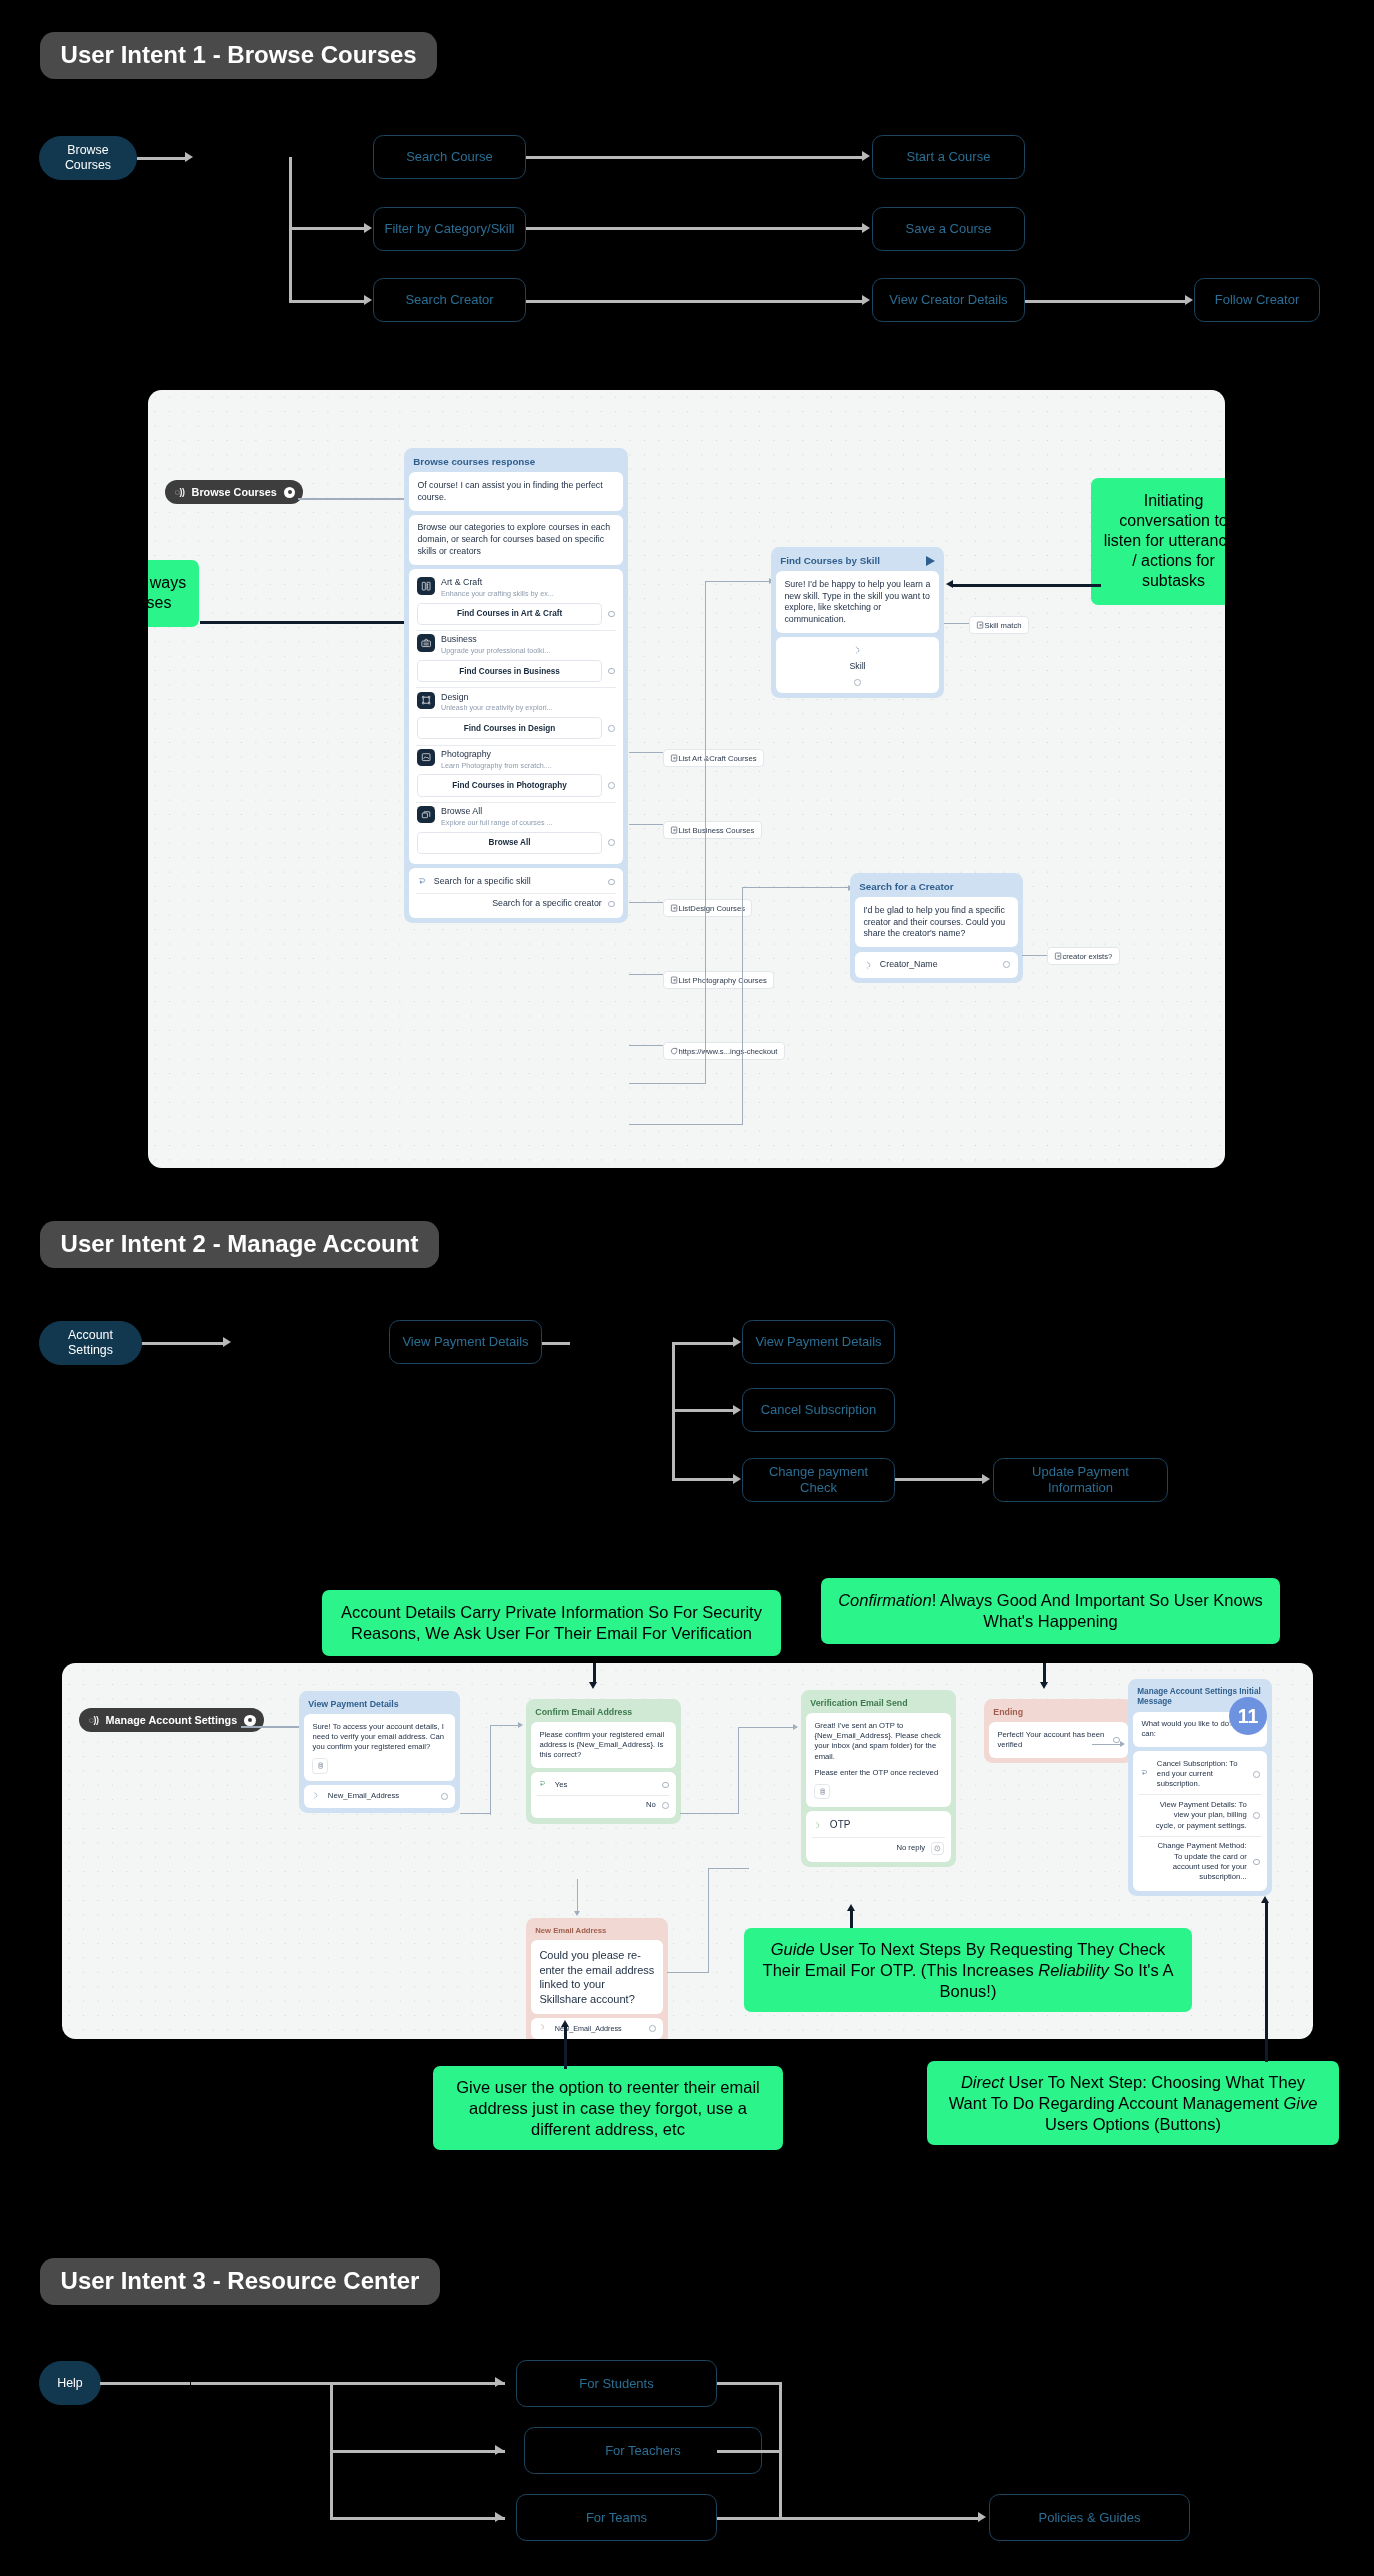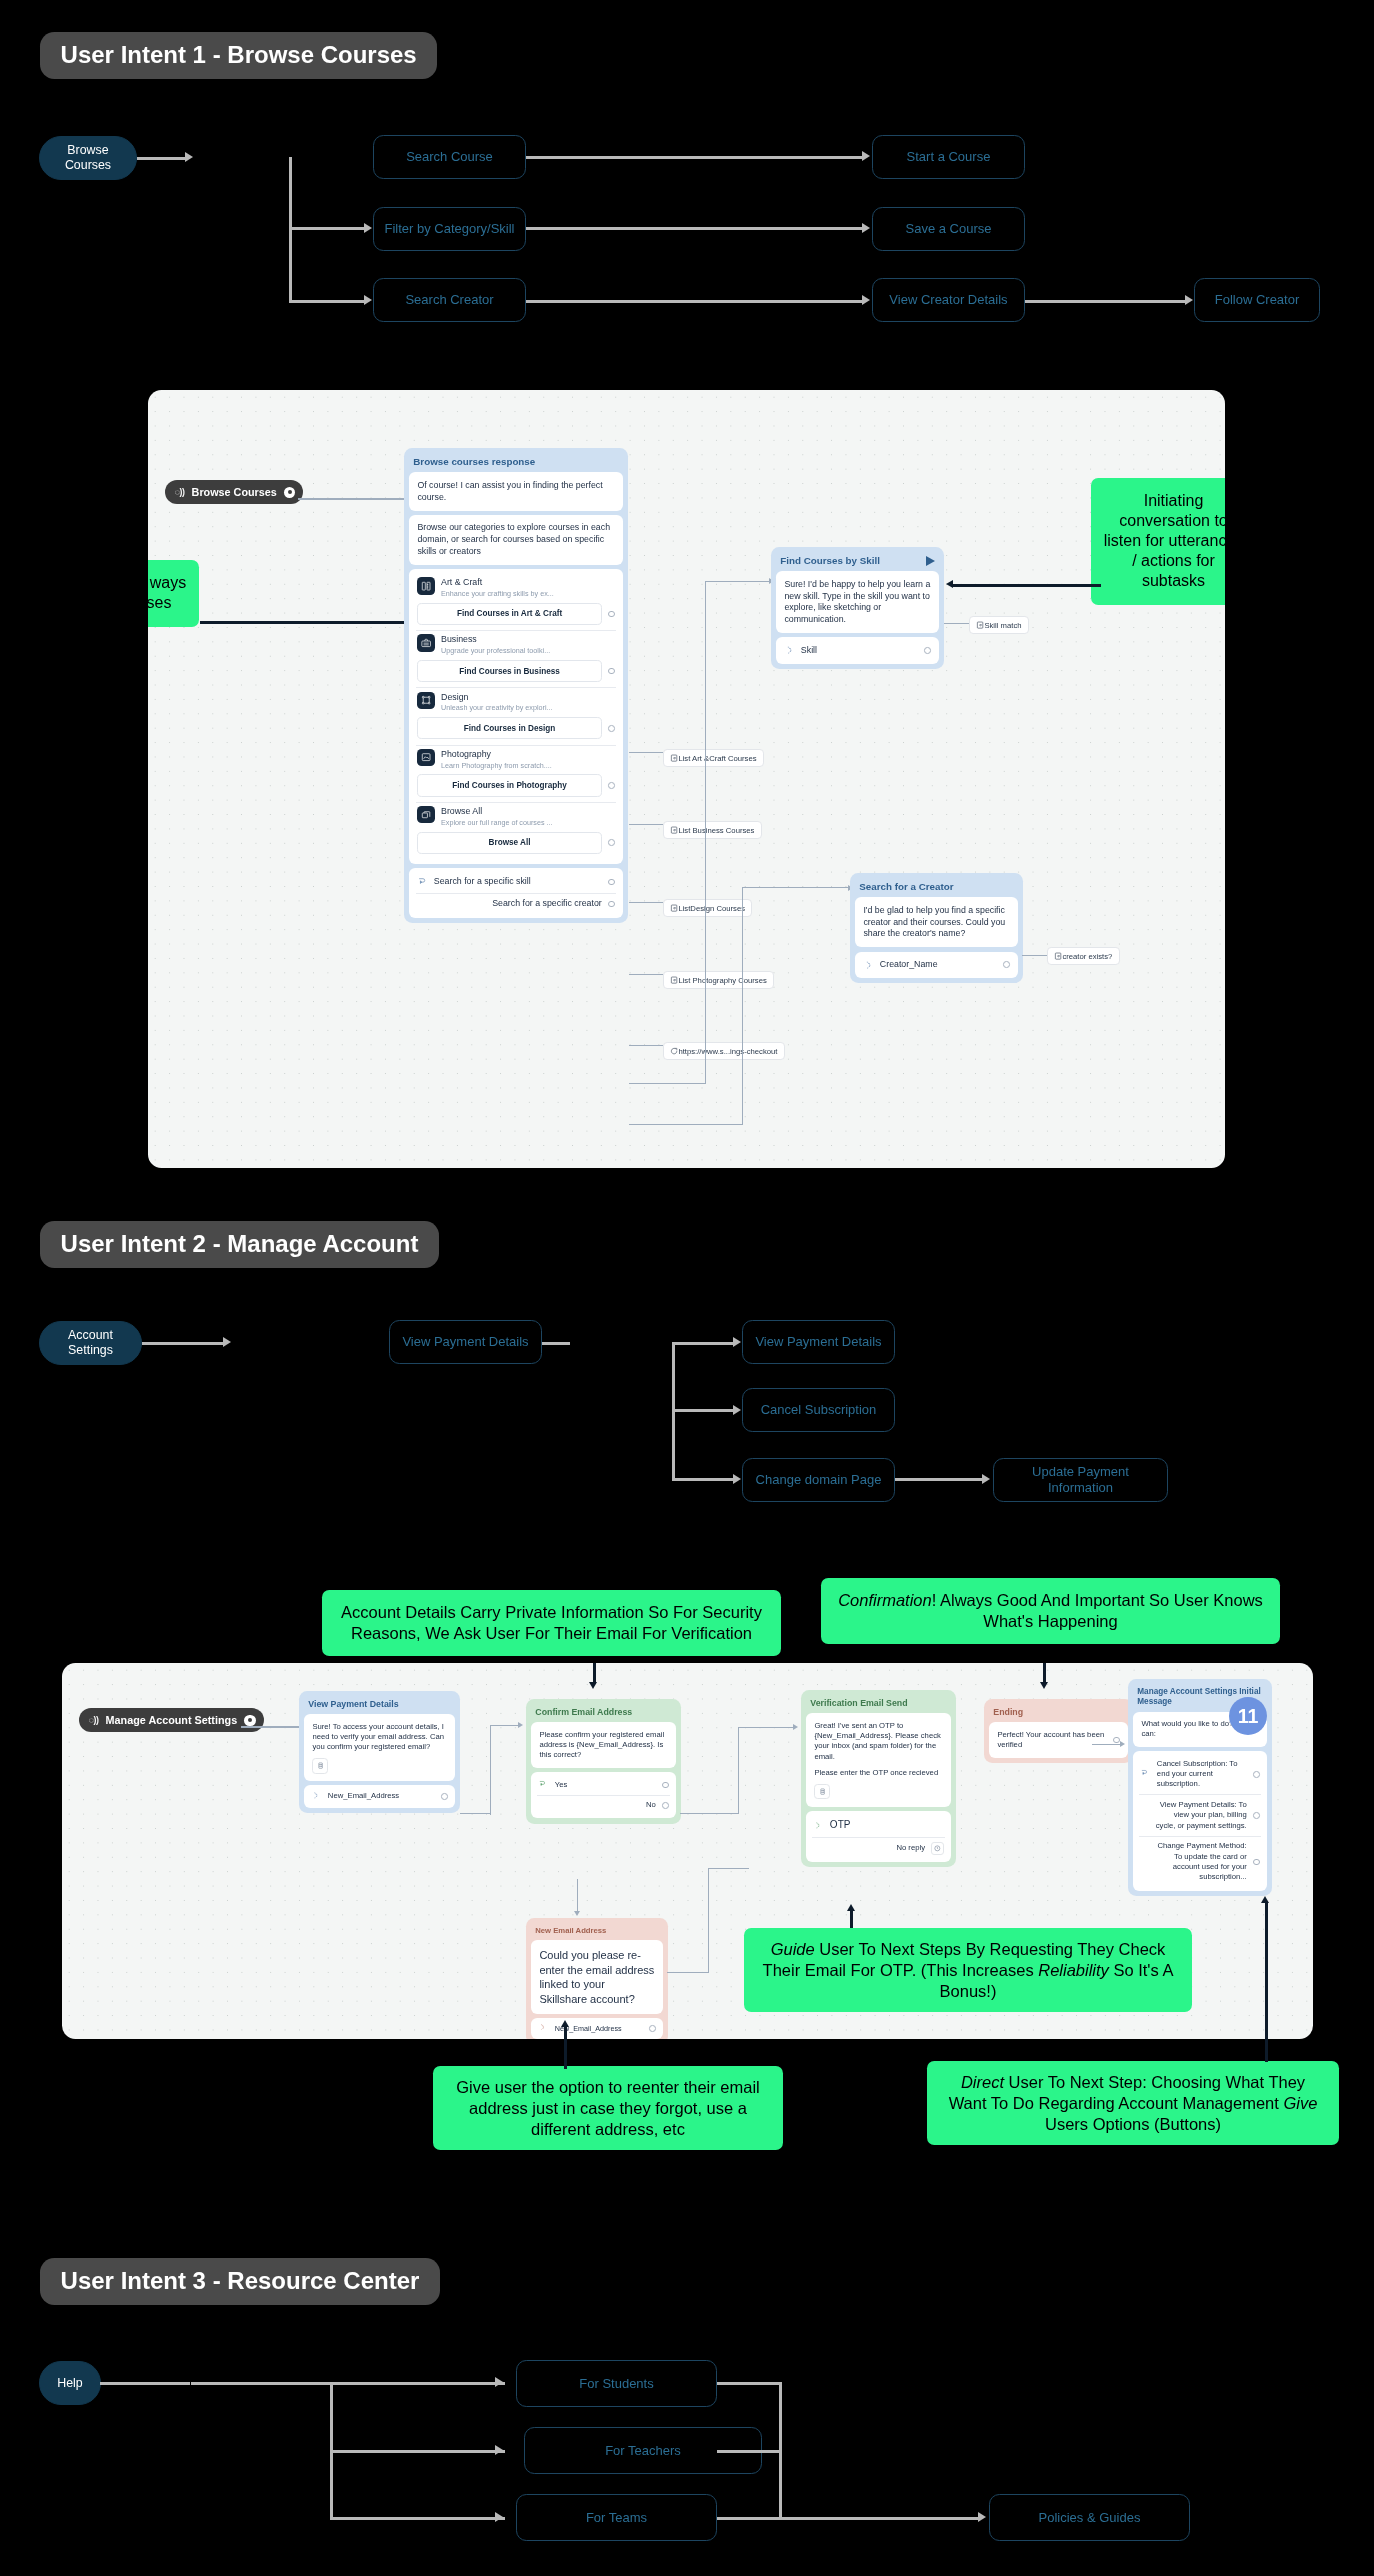--- a/index.html
+++ b/index.html
@@ -383,21 +383,21 @@
   <div class="conn" style="left:594px; top:497px; width:108px; height:1px;"></div>
   <div class="ahead" style="left:700px; top:495px;"></div>
 
   <div class="card blue abs" style="left:623px; top:157px; width:173px;">
     <div class="card-hd">
       <span>Find Courses by Skill</span>
       <span class="playtri"></span>
     </div>
     <div class="blk">Sure! I'd be happy to help you learn a new skill. Type in the skill you want to explore, like sketching or communication.</div>
     <div class="blk" style="padding:6.2px 7.2px;">
-      <div class="opt-row" style="padding:1px;">
+      <div class="opt-row" style="padding:1px;flex-direction:column;">
         <span class="cursor-ico">
           <svg width="10.3" height="10.3" viewBox="0 0 24 24" fill="none" stroke="#6f8fb5" stroke-width="1.6">
               <path d="M9 5a7 7 0 0 1 0 14" stroke-dasharray="3 3"></path>
               <path d="M12 8a4 4 0 0 1 0 8" stroke-dasharray="3 3"></path>
             </svg>
         </span>
         <span class="lbl">Skill</span>
         <span class="port"></span>
       </div>
     </div>
@@ -446,21 +446,21 @@
 </div>
 
 <div class="abs" style="left:0; top:1298px; width:1374px; height:206px;">
   <div class="flow-node start abs" style="left:39px; top:23px; width:103px; height:44px; font-size:12.4px;">Account Settings</div>
   <div class="flow-line abs" style="left:142px; top:44px; width:82px; height:2.6px;"></div>
   <div class="flow-arrow abs" style="left:223px; top:39px;"></div>
 
   <div class="flow-node abs" style="left:389px; top:21.6px; width:153px; height:44px;">View Payment Details</div>
   <div class="flow-node abs" style="left:742px; top:21.6px; width:153px; height:44px;">View Payment Details</div>
   <div class="flow-node abs" style="left:742px; top:90px; width:153px; height:44px;">Cancel Subscription</div>
-  <div class="flow-node abs" style="left:742px; top:160px; width:153px; height:44px;">Change domain Page</div>
+  <div class="flow-node abs" style="left:742px; top:160px; width:153px; height:44px;">Change payment Check</div>
   <div class="flow-node abs" style="left:993px; top:160px; width:175px; height:44px;">Update Payment Information</div>
 
   <div class="flow-line abs" style="left:542px; top:44px; width:28px; height:2.6px;"></div>
   <div class="flow-line abs" style="left:672px; top:44px; width:62px; height:2.6px;"></div>
   <div class="flow-arrow abs" style="left:733px; top:39px;"></div>
   <div class="flow-line abs" style="left:672px; top:44px; width:2.6px; height:70px;"></div>
   <div class="flow-line abs" style="left:672px; top:111px; width:62px; height:2.6px;"></div>
   <div class="flow-arrow abs" style="left:733px; top:107px;"></div>
   <div class="flow-line abs" style="left:672px; top:111px; width:2.6px; height:71px;"></div>
   <div class="flow-line abs" style="left:672px; top:180px; width:62px; height:2.6px;"></div>

